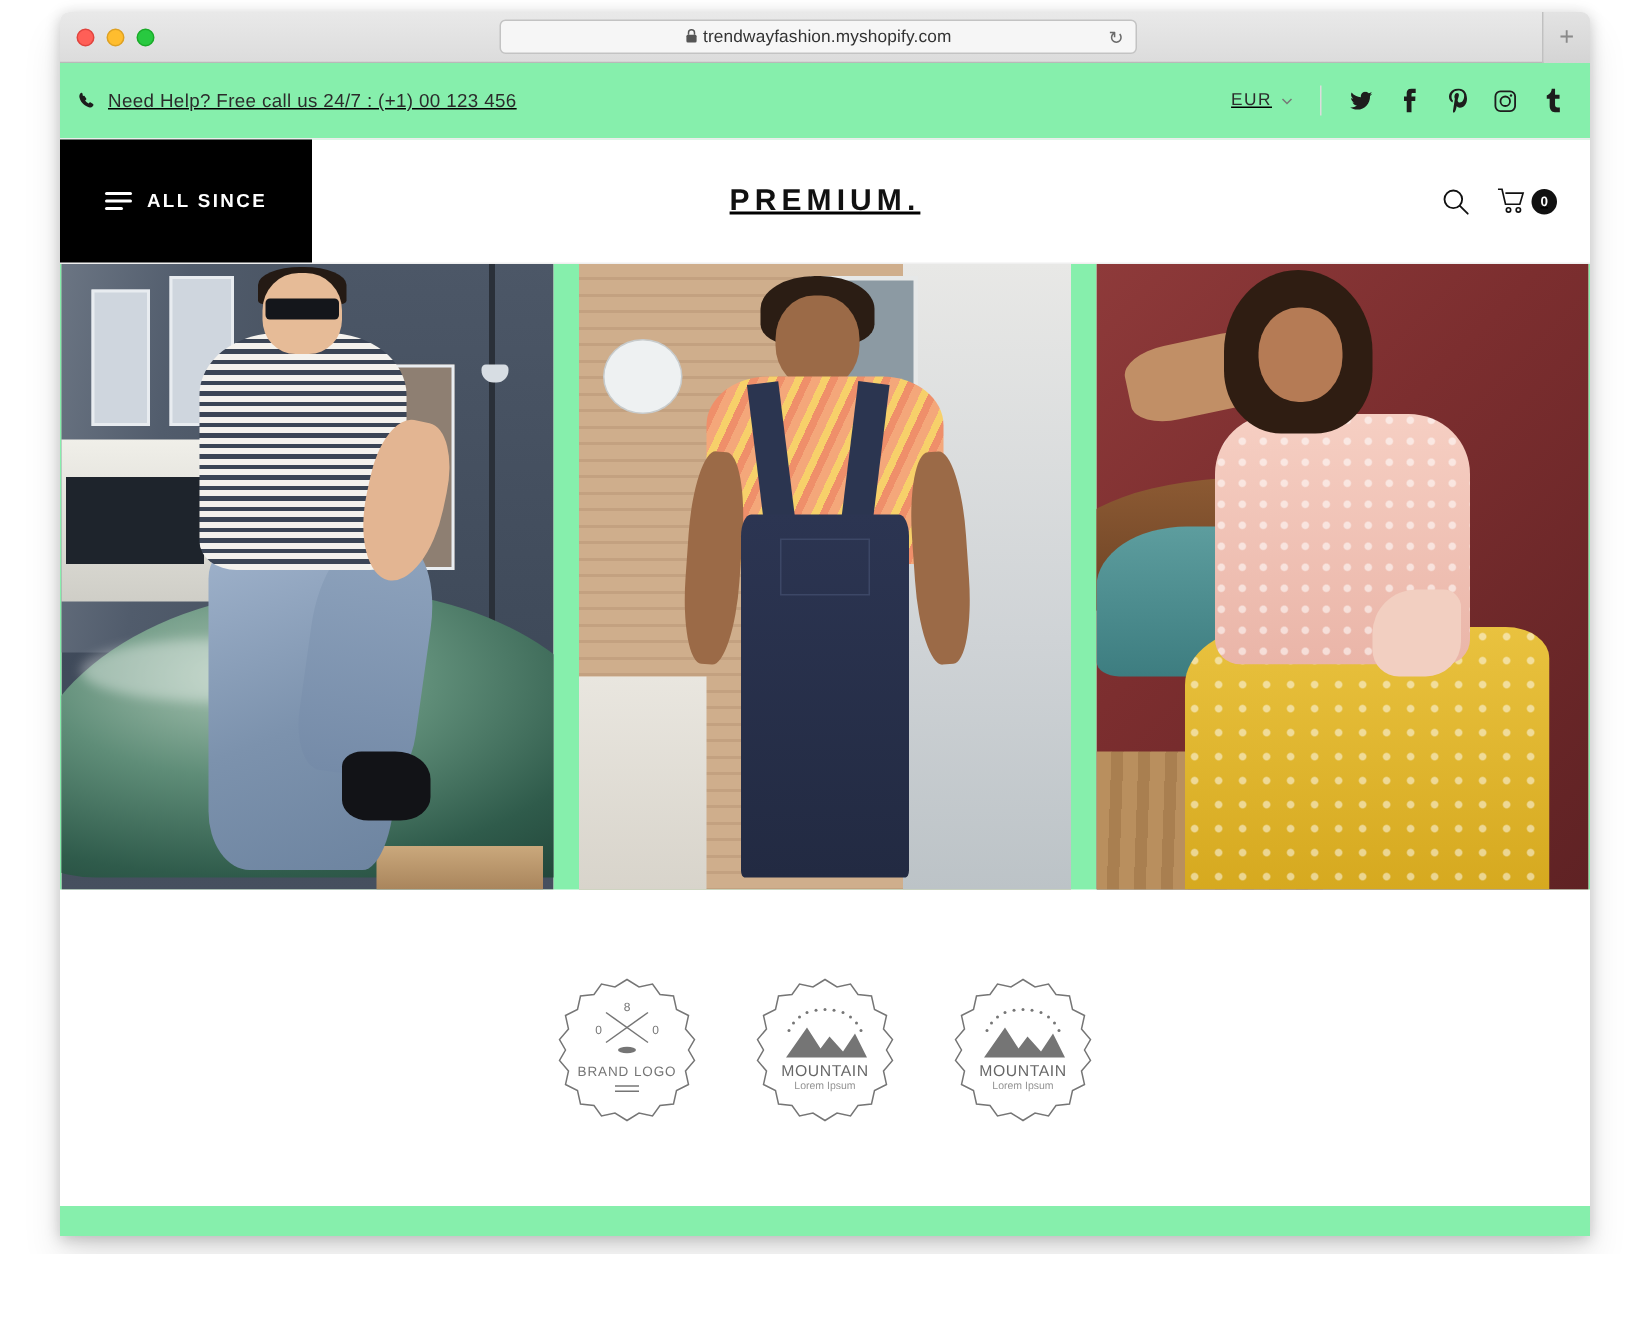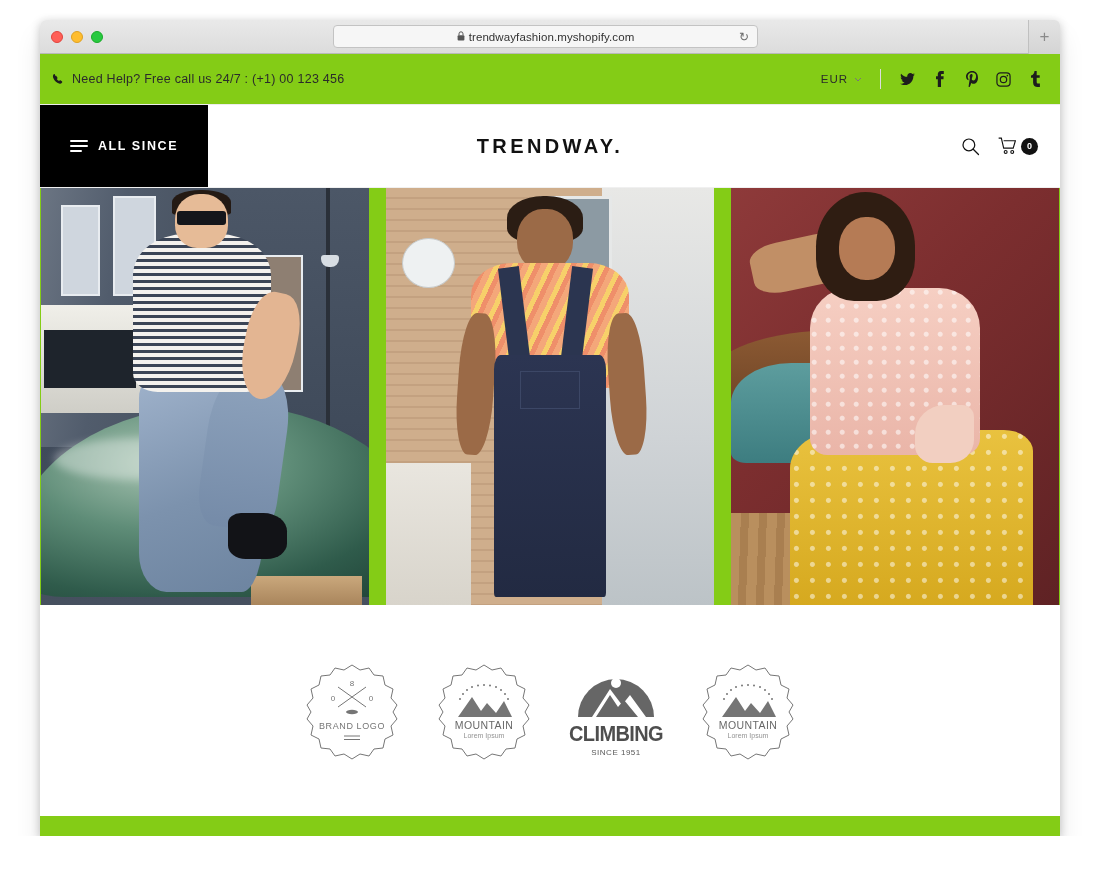--- a/index.html
+++ b/index.html
@@ -9,21 +9,21 @@
     height: 894px;
     background: #ffffff;
     font-family: "Liberation Sans", sans-serif;
     overflow: hidden;
   }
 
   
   #browser-window {
     position: absolute;
     left: 40px;
-    top: 20px;
+    top: 8px;
     width: 1020px;
     height: 816px;
     background: #ffffff;
     border-radius: 6px 6px 0 0;
     box-shadow: 0 2px 10px rgba(0,0,0,0.22), 0 16px 26px rgba(0,0,0,0.10);
     overflow: hidden;
   }
 
   
   #browser-chrome {
@@ -75,22 +75,23 @@
     font-size: 17px; color: #8a8a8a;
     background: linear-gradient(#e3e3e3, #d4d4d4);
     border-left: 1px solid #c0c0c0;
   }
 
   
   #page-viewport {
     position: relative;
     width: 1020px;
     height: 782px;
-    background: #84cc16;
+    background: #86efac;
     overflow: hidden;
+    text-decoration: underline;
   }
 
   
   #top-bar {
     position: relative;
     height: 51px;
     border-bottom: 1px solid #ececec;
     display: flex;
     align-items: center;
     padding: 0 16px 0 12px;
@@ -418,21 +419,21 @@
       <div id="all-menu-block">
         <span id="hamburger-icon">
           <span></span>
             <span></span>
             <span></span>
         </span>
         <span id="all-menu-label">ALL SINCE</span>
       </div>
 
       <div id="brand-logo-wrap">
-        <span id="brand-logo">TRENDWAY.</span>
+        <span id="brand-logo">PREMIUM.</span>
       </div>
 
       <div id="header-actions">
         <span class="header-icon">
           <svg width="19" height="19" viewBox="0 0 20 20" fill="none" stroke="#111" stroke-width="1.3">
             <circle cx="8.3" cy="8.3" r="6.2"></circle>
             <line x1="12.9" y1="12.9" x2="18.4" y2="18.4" stroke-linecap="round"></line>
           </svg>
         </span>
         <span id="cart-group">
@@ -541,30 +542,20 @@
               <circle cx="74" cy="38" r="1"></circle>
           </g>
           <path d="M24 56 L38 36 L47 50 L53 42 L62 52 L70 40 L78 56 Z" fill="#6a6a6a" stroke="none"></path>
           <text x="50" y="68" font-family="Liberation Sans, sans-serif" font-size="10.5" fill="#5a5a5a" stroke="none" text-anchor="middle" letter-spacing="0.4">MOUNTAIN</text>
           <text x="50" y="77" font-family="Liberation Sans, sans-serif" font-size="7" fill="#8a8a8a" stroke="none" text-anchor="middle">Lorem Ipsum</text>
         </svg>
       </div>
 
 
 
-      <div class="brand-logo-item">
-        <svg width="100" height="100" viewBox="0 0 100 100" fill="none">
-          <path d="M12 56 a38 38 0 0 1 76 0 Z" fill="#5a5a5a"></path>
-          <circle cx="50" cy="22" r="5" fill="#ffffff"></circle>
-          <path d="M26 56 L44 28 L56 44 L64 34 L80 56 Z" fill="#ffffff"></path>
-          <path d="M30 56 L44 34 L52 46 L58 39 L72 56 Z" fill="#5a5a5a"></path>
-          <text x="50" y="79" font-family="Liberation Sans, sans-serif" font-size="20" font-weight="bold" fill="#3f3f3f" text-anchor="middle" letter-spacing="-0.6" transform="scale(1,1.12) translate(0,-8)">CLIMBING</text>
-          <text x="50" y="94" font-family="Liberation Sans, sans-serif" font-size="8" fill="#4a4a4a" text-anchor="middle" letter-spacing="0.5">SINCE 1951</text>
-        </svg>
-      </div>
 
       <div class="brand-logo-item">
         <svg width="100" height="100" viewBox="0 0 100 100" fill="none" stroke="#6a6a6a" stroke-width="1">
           <path d="M50 4 L58 9 L67 7 L72 14 L81 15 L83 24 L91 28 L89 37 L95 44 L91 51 L95 58 L89 65 L91 74 L83 78 L81 87 L72 88 L67 95 L58 93 L50 98 L42 93 L33 95 L28 88 L19 87 L17 78 L9 74 L11 65 L5 58 L9 51 L5 44 L11 37 L9 28 L17 24 L19 15 L28 14 L33 7 L42 9 Z"></path>
           <g fill="#6a6a6a" stroke="none">
             <circle cx="26" cy="38" r="1"></circle>
               <circle cx="29" cy="33" r="1"></circle>
               <circle cx="33" cy="29" r="1"></circle>
             <circle cx="38" cy="26" r="1"></circle>
               <circle cx="44" cy="24.5" r="1"></circle>

